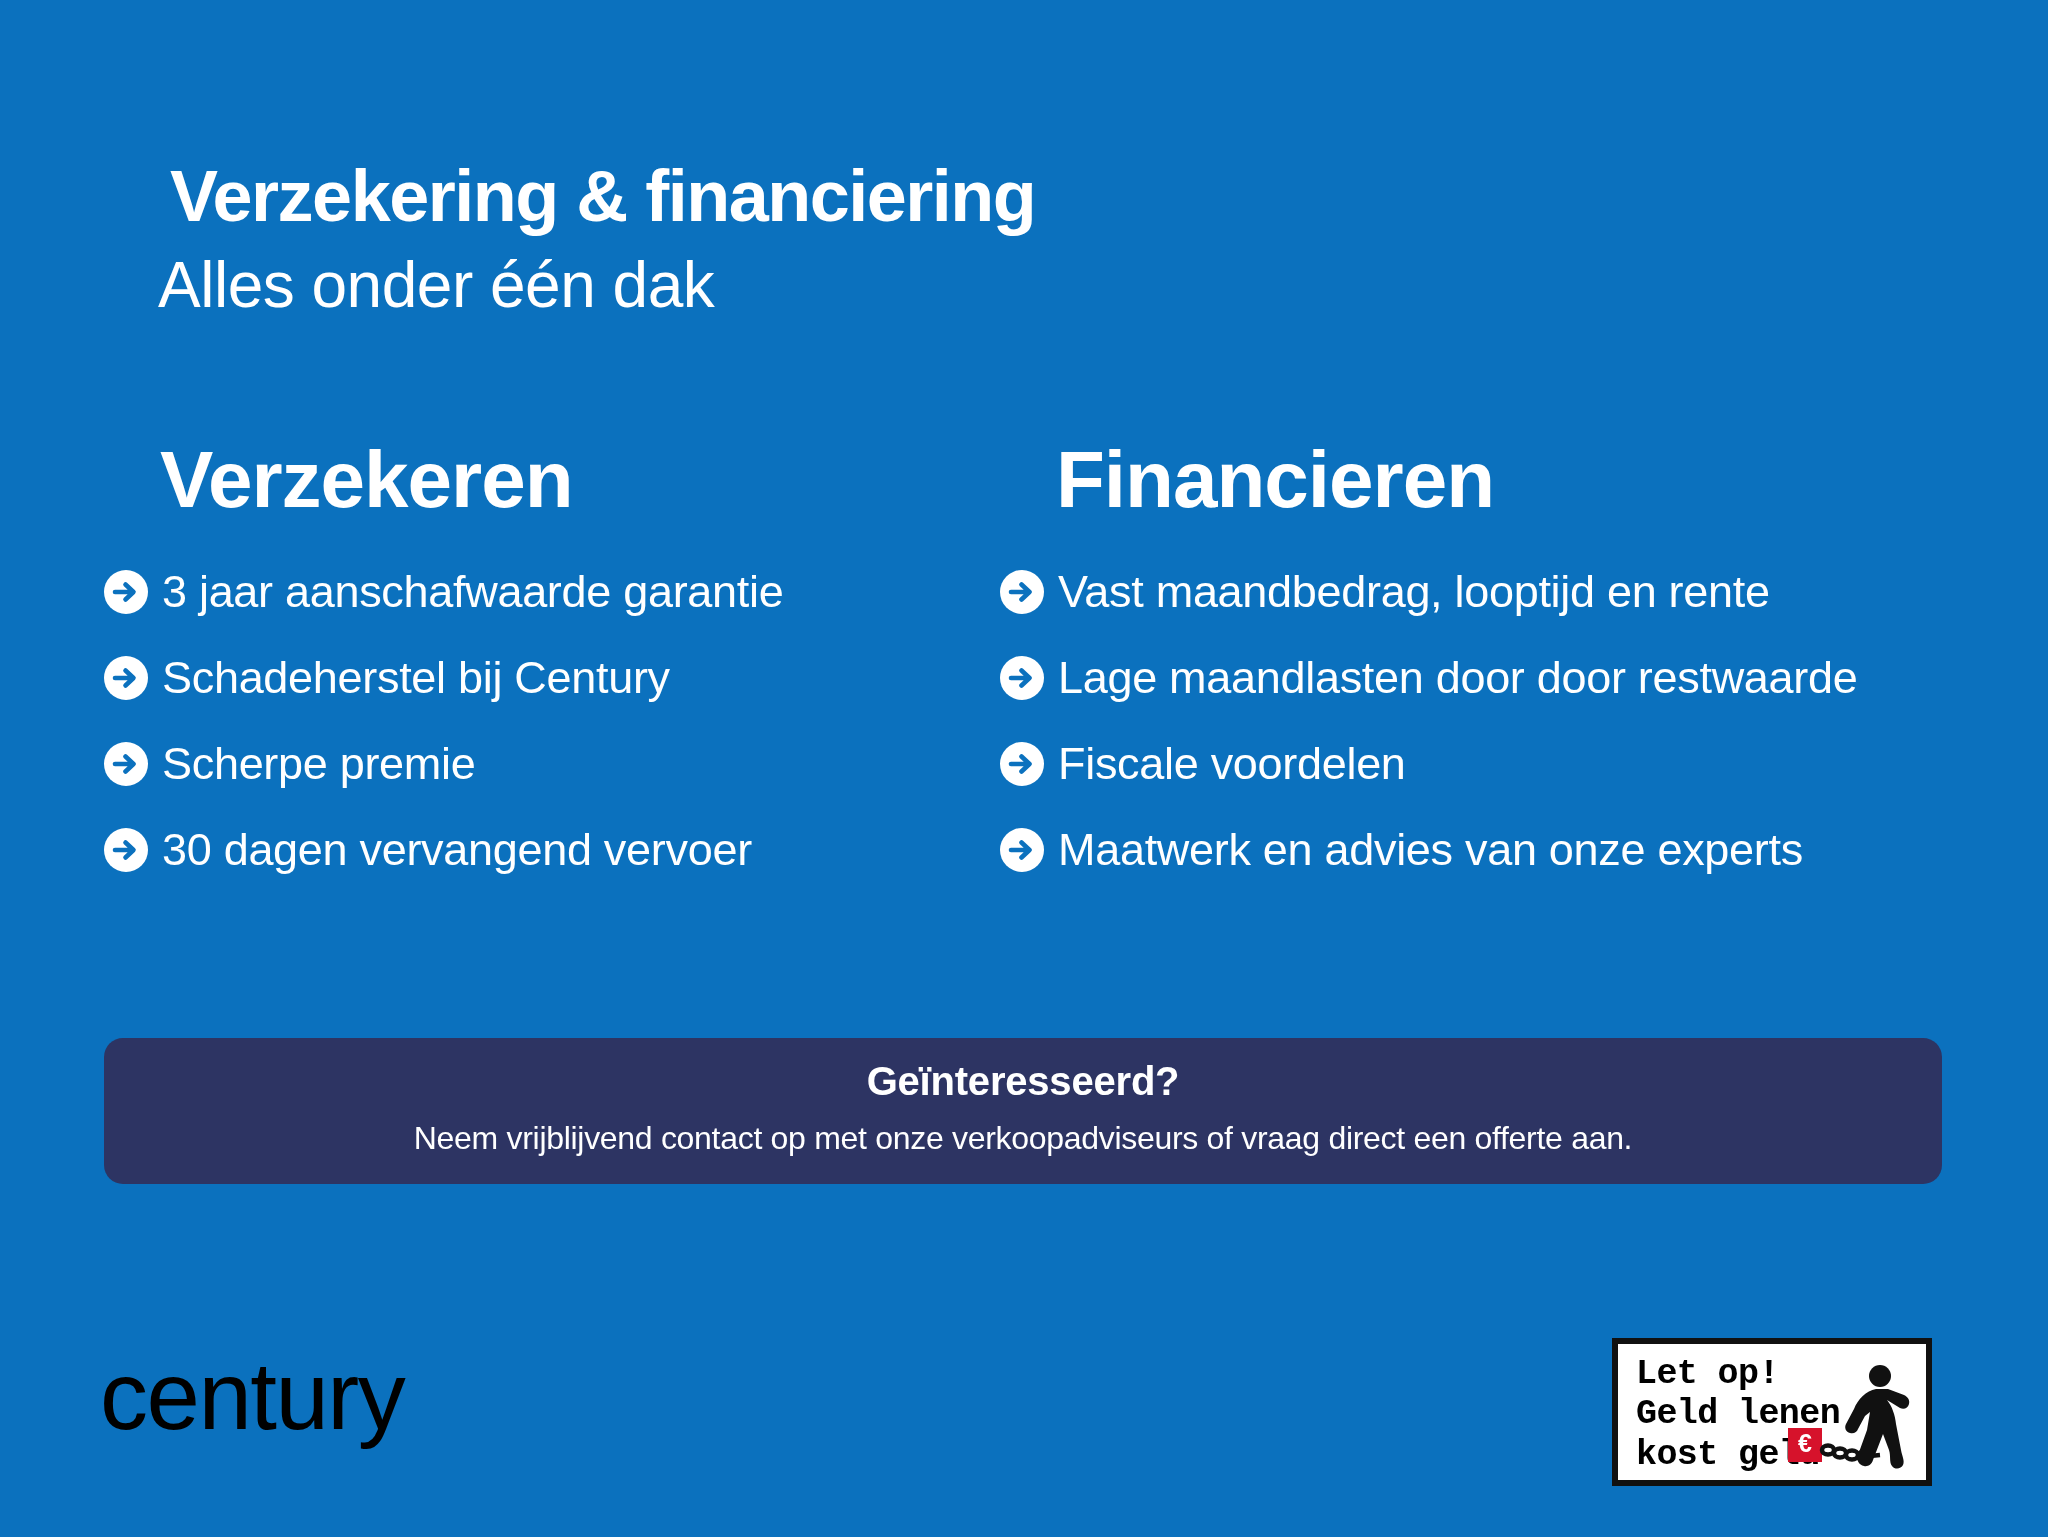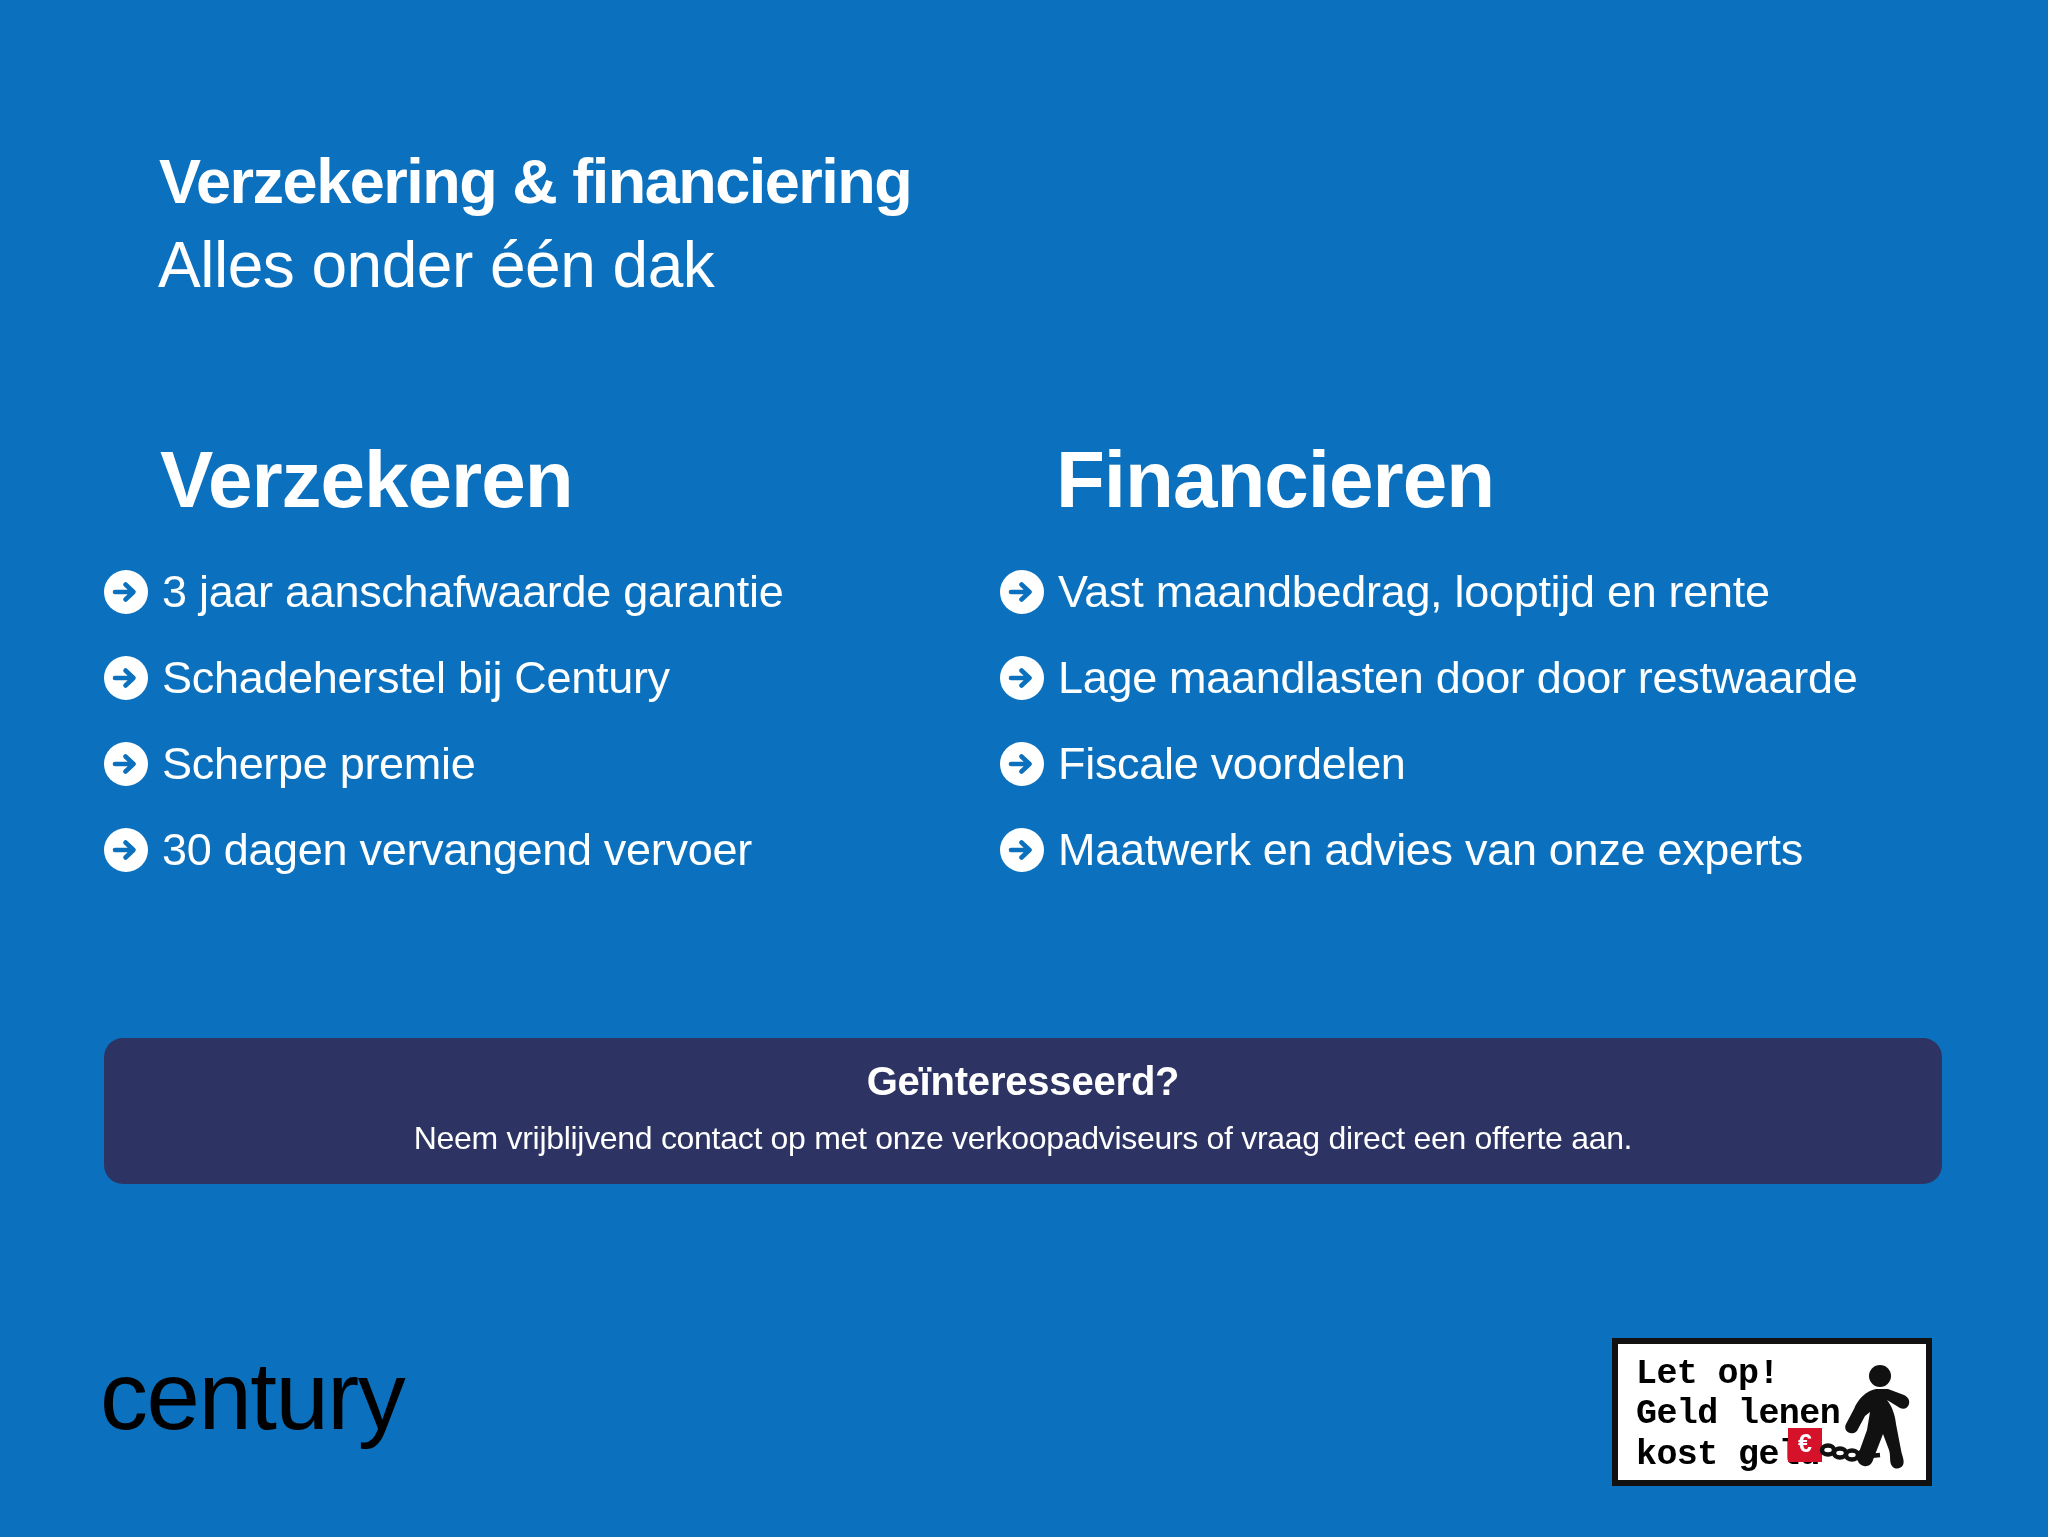--- a/index.html
+++ b/index.html
@@ -23,25 +23,25 @@
   }
 
   
   .header {
     position: absolute;
     left: 158px;
     top: 148px;
     width: 1700px;
   }
   .title {
-    font-size: 63px;
+    font-size: 72px;
     font-weight: 700;
     letter-spacing: -1.5px;
     line-height: 1.02;
-    margin: 1px;
+    margin: 12px;
     white-space: nowrap;
   }
   .subtitle {
     font-size: 64px;
     font-weight: 300;
     letter-spacing: -0.5px;
     line-height: 1.25;
     margin: 12px 0 0 0;
     white-space: nowrap;
   }

